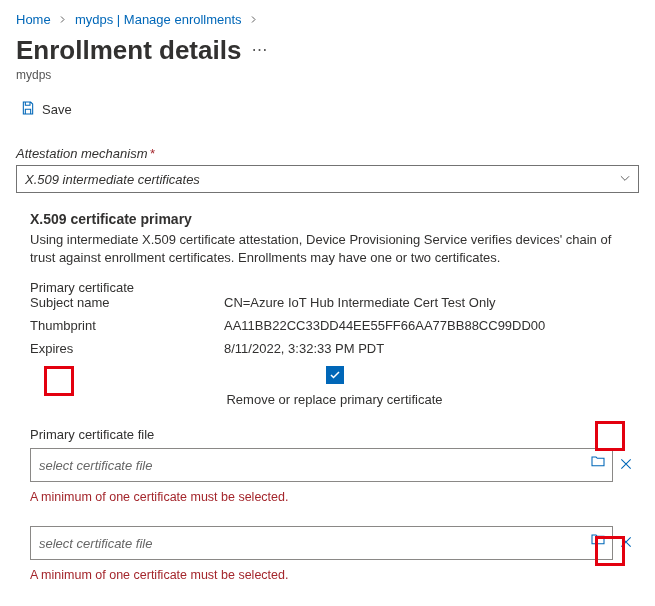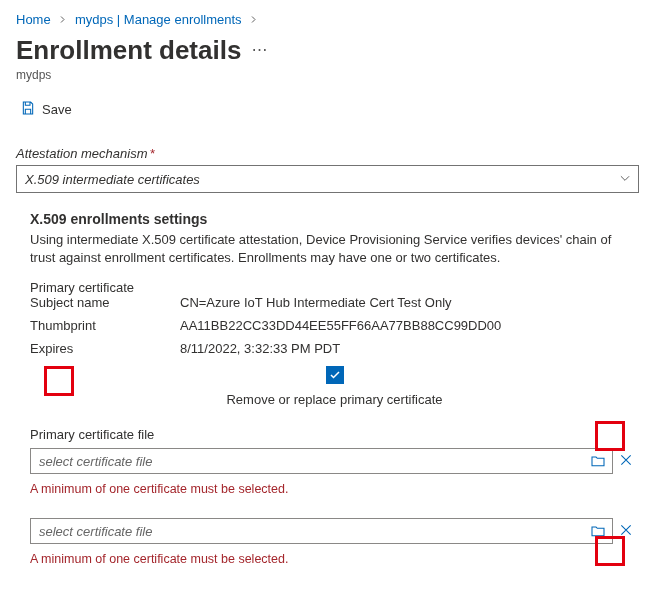--- a/index.html
+++ b/index.html
@@ -36,36 +36,36 @@
     height:28px; display:flex; align-items:center; padding:0 26px 0 8px;
     font-size:13px; cursor:pointer; background:#fff;
   }
   .dropdown .chev { position:absolute; right:6px; top:5px; }
 
   .section { padding: 10px 0 0 14px; }
   .section h3 { font-size:14px; font-weight:600; margin: 8px 0 4px 0; }
   .section p { font-size:13px; margin:0 0 14px 0; line-height:1.35; }
 
   .kv-label { font-size:13px; }
-  .kv-row { display:flex; margin-bottom:8px; font-size:13px; }
+  .kv-row { display:flex; margin-bottom:8px; font-size:13px;gap:44px; }
   .kv-row .k { width:150px; }
   .kv-row .v { flex:1; }
 
   .check-row { display:flex; align-items:center; gap:8px; margin:10px 0 20px 0;flex-direction:column; }
   .checkbox {
     width:18px; height:18px; background:#0067b8; border:1px solid #0067b8;
     display:flex; align-items:center; justify-content:center; cursor:pointer;
   }
   .checkbox svg { width:12px; height:12px; }
 
   .file-block { margin: 12px 0 4px 0; }
   .file-label { font-size:13px; margin-bottom:6px; }
   .file-row { display:flex; align-items:center; }
   .file-input {
-    flex:1; height:26px; border:1px solid #8a8886; display:flex; align-items:center;
+    flex:1; height:34px; border:1px solid #8a8886; display:flex; align-items:center;
     padding:0 30px 0 8px; position:relative; background:#fff;
   }
   .file-input .ph { color:#666; font-style:italic; font-size:13px; }
   .file-input .folder { position:absolute; right:6px; top:4px; cursor:pointer; }
   .file-input .folder svg { width:16px; height:16px; }
   .file-clear { width:26px; text-align:center; cursor:pointer; color:#0067b8; }
   .file-clear svg { width:16px; height:16px; }
 
   .error-msg { color:#a4262c; font-size:12.5px; margin-top:8px; margin-bottom:22px; }
 
@@ -118,21 +118,21 @@
       <span>X.509 intermediate certificates</span>
       <span class="chev">
         <svg width="14" height="14" viewBox="0 0 24 24">
             <path fill="none" stroke="#555" stroke-width="1.6" d="M5 9l7 7 7-7"></path>
           </svg>
       </span>
     </div>
   </div>
 
   <div class="section">
-    <h3>X.509 enrollments settings</h3>
+    <h3>X.509 certificate primary</h3>
     <p>Using intermediate X.509 certificate attestation, Device Provisioning Service verifies devices' chain of trust against enrollment certificates. Enrollments may have one or two certificates.</p>
 
     <div class="kv-label">Primary certificate</div>
 
     <div class="kv-row">
       <div class="k">Subject name</div>
       <div class="v">CN=Azure IoT Hub Intermediate Cert Test Only</div>
     </div>
     <div class="kv-row">
       <div class="k">Thumbprint</div>

